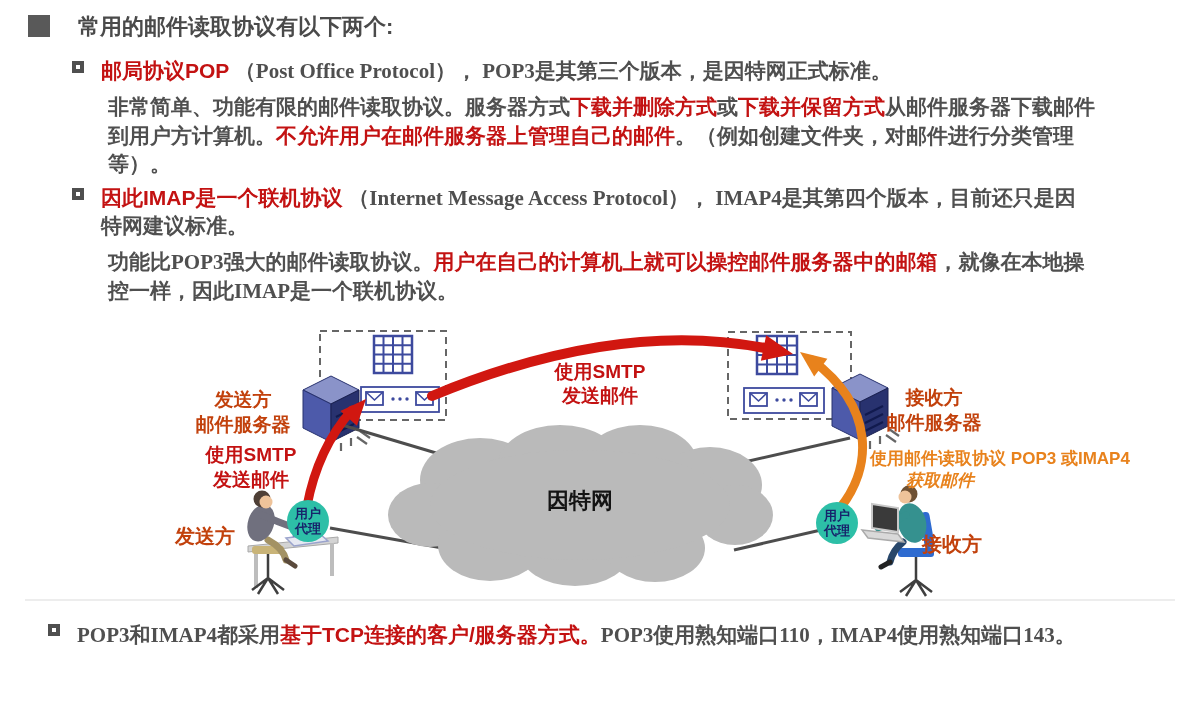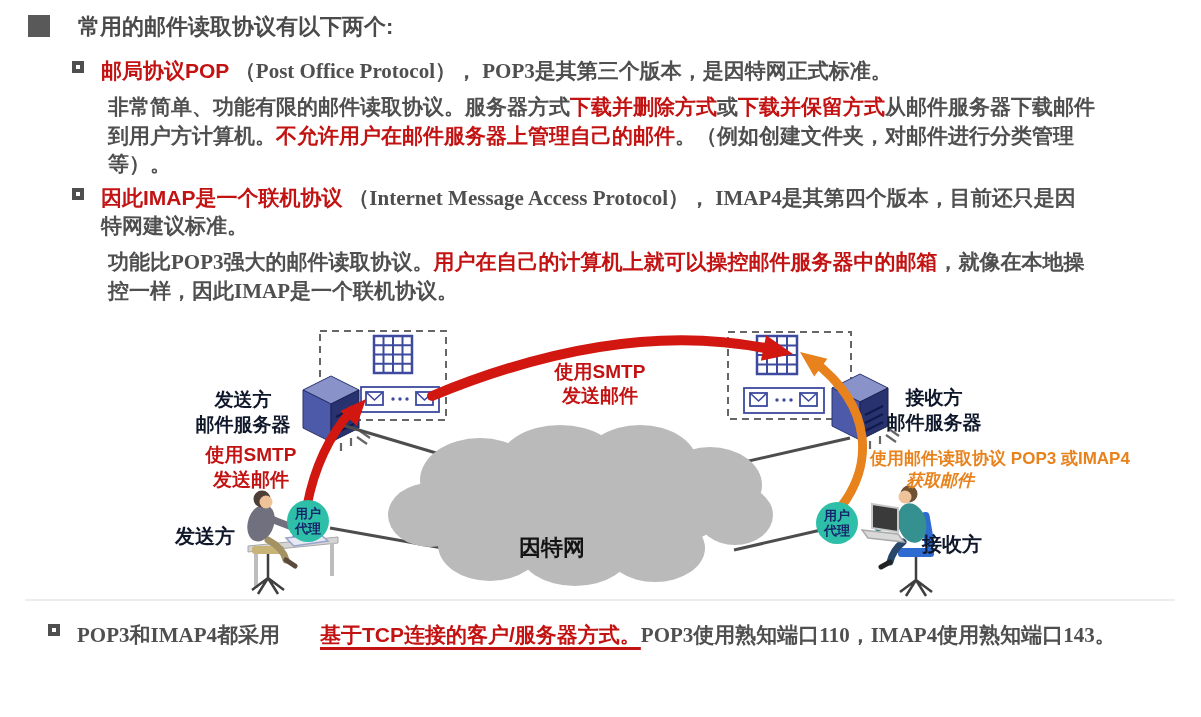--- a/index.html
+++ b/index.html
@@ -23,31 +23,31 @@
   .b-text{font-size:21px;line-height:28px;color:var(--text-gray);}
   .row-pop{left:72px;top:57px;width:1020px;}
   .row-imap{left:72px;top:184px;width:1012px;}
   .row-tcp{left:48px;top:620px;width:1105px;}
   .row-tcp .b-text{line-height:30px;}
   .para{font-size:21px;line-height:27.5px;color:var(--text-gray);}
   .para-pop{left:108px;top:93px;width:992px;}
   .para-imap{left:108px;top:248px;width:992px;}
   .seg-gray{color:var(--text-gray);font-family:Liberation Serif, serif;}
   .seg-red{color:var(--red);}
-  .seg-red-u{color:var(--red);text-decoration:underline;text-decoration-thickness:3px;text-underline-offset:5px;margin-left:40px;}
+  .seg-red-u{color:var(--red);text-decoration-thickness:3px;text-underline-offset:5px;}
   
   .diagram-layer{left:0;top:0;width:1201px;height:717px;}
-  .dlabel{position:absolute;text-align:center;font-size:19px;line-height:25px;color:#0f172a;}
+  .dlabel{position:absolute;text-align:center;font-size:19px;line-height:25px;color:#c2410c;}
   .lbl-sender-server{left:190px;top:387px;width:106px;}
   .lbl-receiver-server{left:880px;top:385px;width:108px;}
   .lbl-smtp-left{left:196px;top:442px;width:110px;color:var(--red);}
   .lbl-smtp-mid{left:546px;top:360px;width:108px;color:var(--red);font-size:19px;line-height:24px;}
   .lbl-pop{left:858px;top:448px;width:284px;color:var(--orange);font-size:17px;line-height:22px;white-space:nowrap;}
   .lbl-pop .l2{transform:translateX(-60px);font-style:italic;}
-  .lbl-internet{left:500px;top:488px;width:104px;font-size:22px;color:#141414;margin-top:47px;}
+  .lbl-internet{left:528px;top:488px;width:104px;font-size:22px;color:#141414;}
   .lbl-sender{left:170px;top:524px;width:70px;font-size:20px;}
   .lbl-receiver{left:917px;top:532px;width:70px;font-size:20px;}
   .lbl-ua{width:42px;font-size:13px;line-height:15px;color:#17246b;}
   .lbl-ua-left{left:287px;top:506px;}
   .lbl-ua-right{left:816px;top:508px;}
 </style>
 </head>
 <body>
 
 <svg class="abs diagram-layer" width="1201" height="717" viewBox="0 0 1201 717" xmlns="http://www.w3.org/2000/svg">

